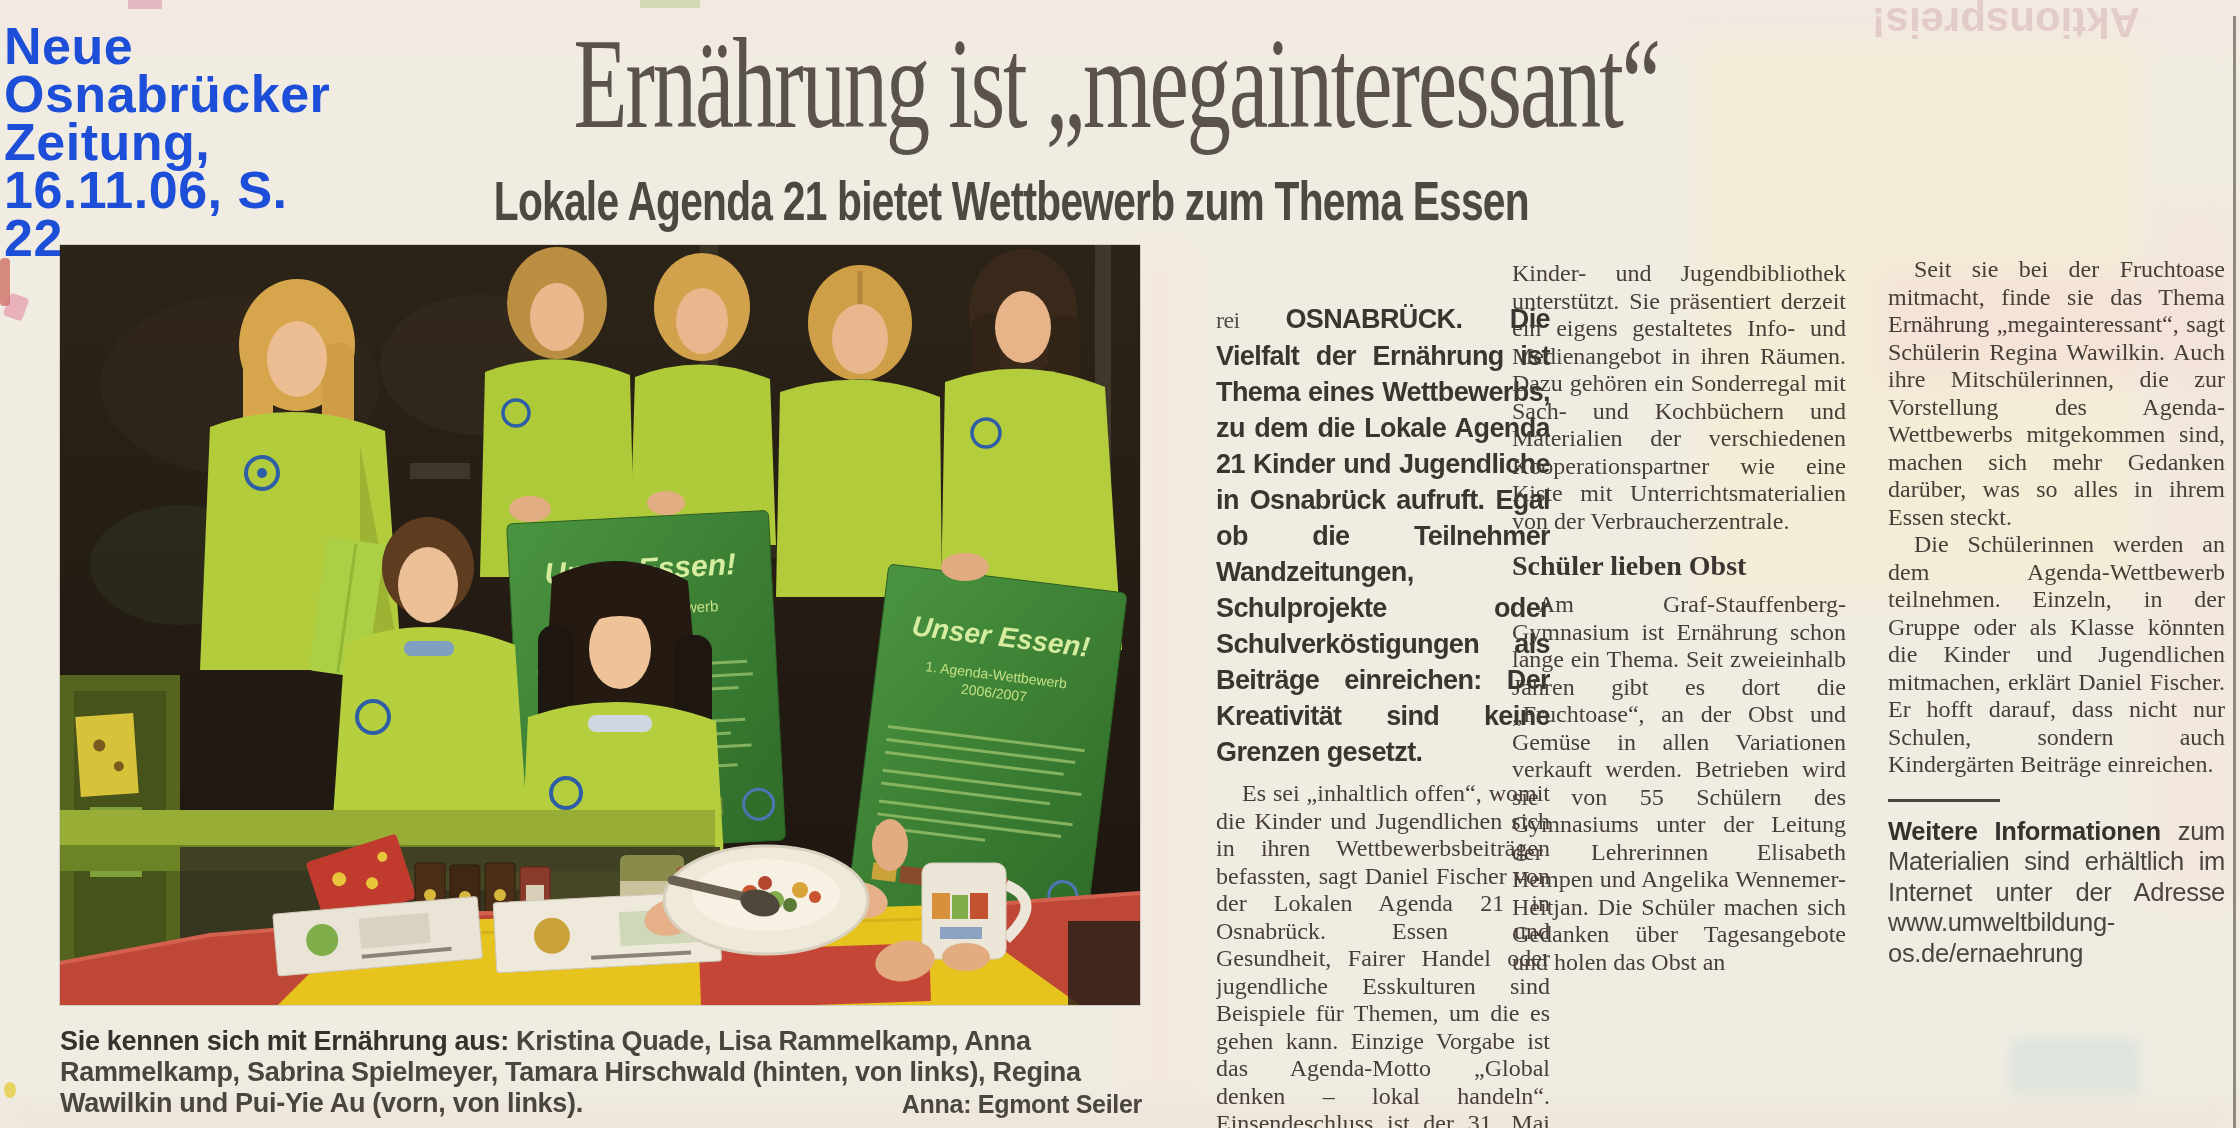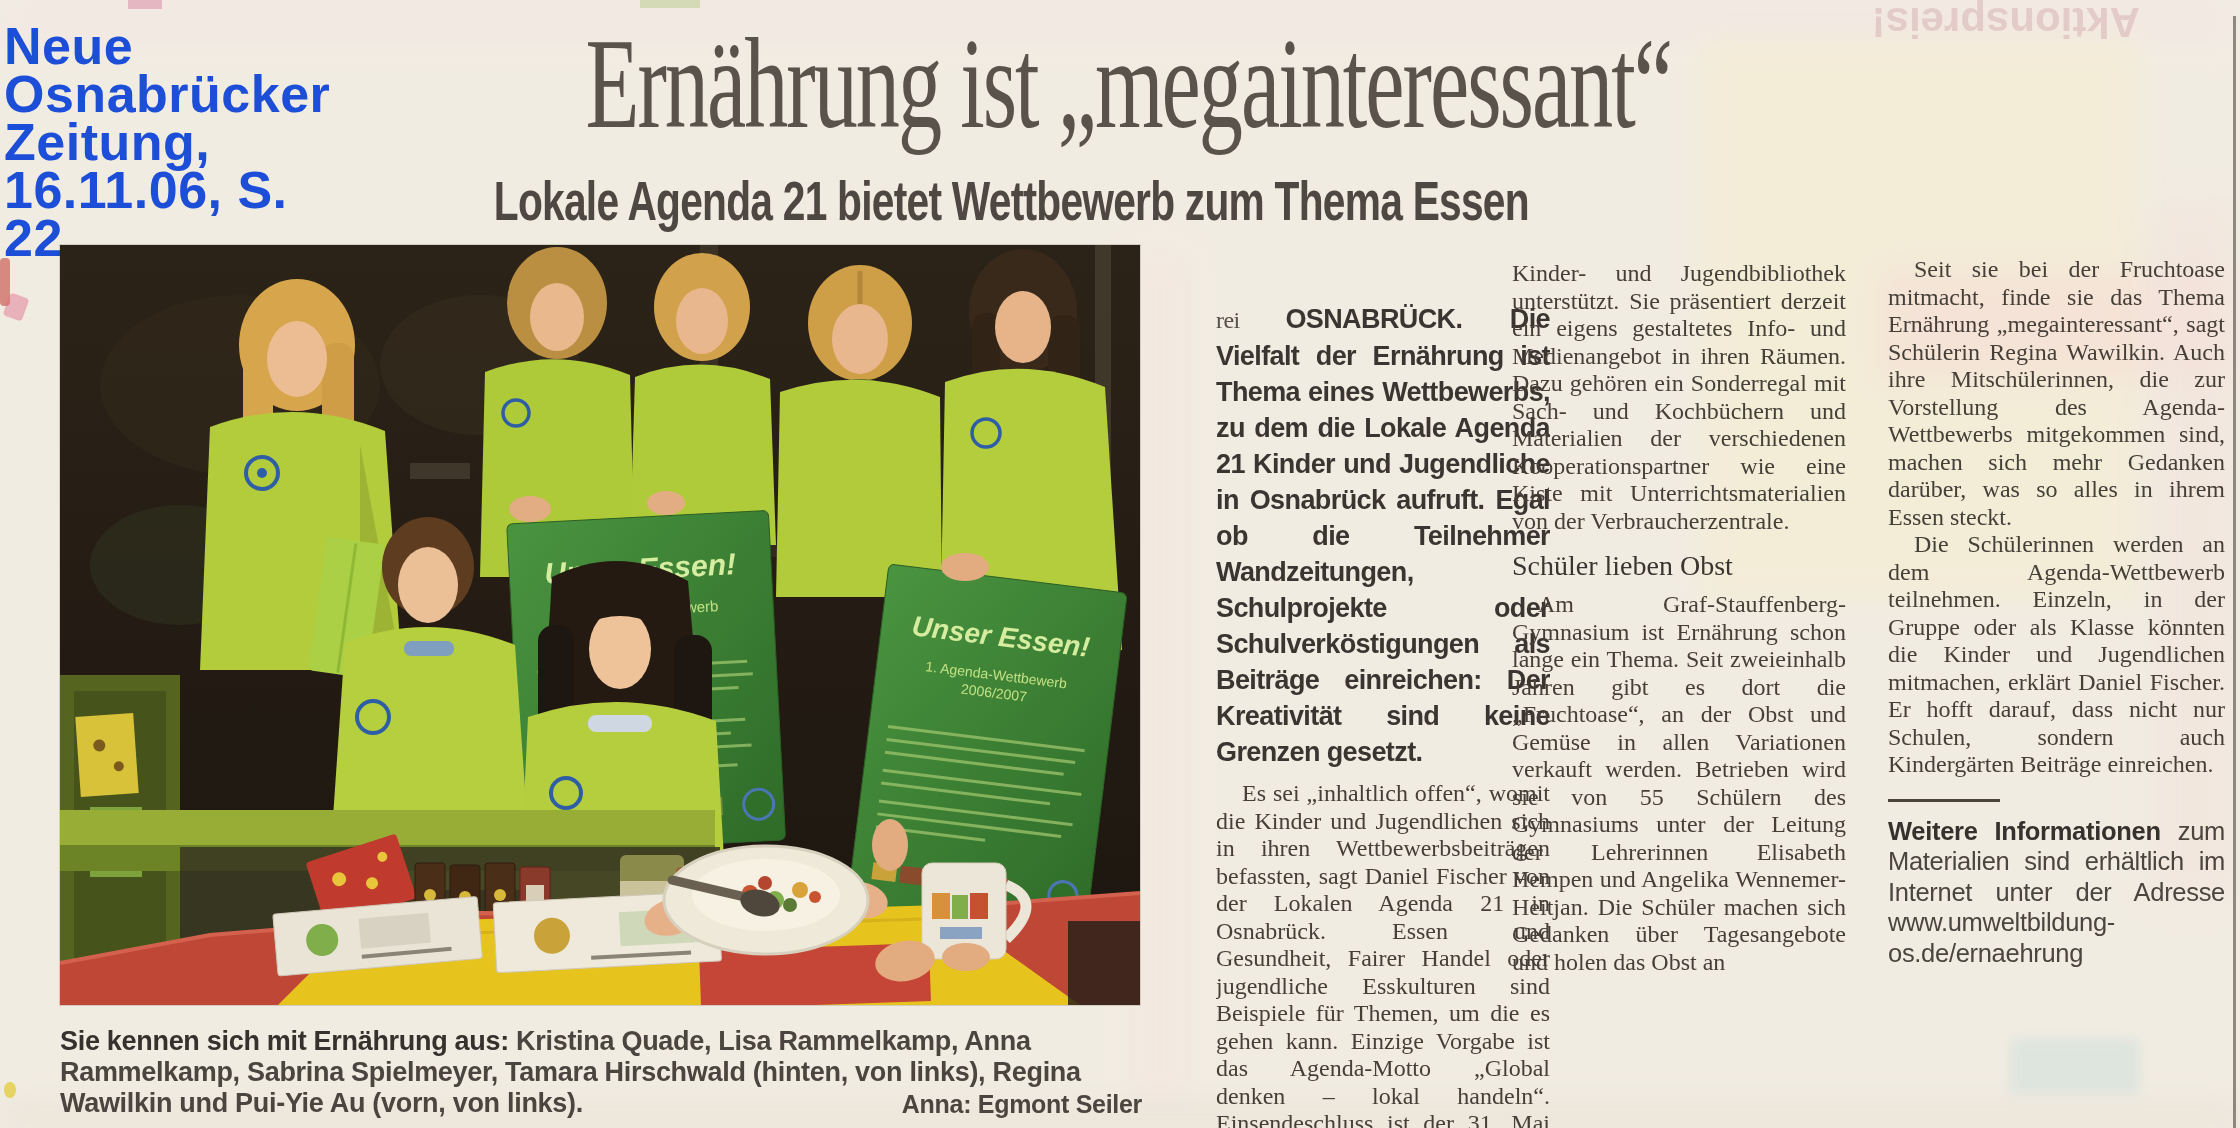--- a/index.html
+++ b/index.html
@@ -10,21 +10,21 @@
   }
   .patch{position:absolute;pointer-events:none;filter:blur(14px);}
   
   .annotation{
     position:absolute;left:4px;top:22px;width:330px;
     font-family:"Liberation Sans", sans-serif;font-weight:bold;
     font-size:52px;line-height:48px;color:#1d4ed8;
     white-space:pre-line;letter-spacing:0.5px;
   }
   
-  .headline-wrap{position:absolute;left:330px;top:8px;width:1420px;text-align:right;}
+  .headline-wrap{position:absolute;left:318px;top:8px;width:1420px;text-align:right;}
   .headline{
     display:inline-block;font-family:"Liberation Serif", serif;
     font-size:130px;line-height:150px;font-weight:normal;color:#59534c;
     transform:scaleX(0.68);transform-origin:50% 0;letter-spacing:-3px;white-space:nowrap;
   }
   .subheadline-wrap{position:absolute;left:312px;top:170px;width:1420px;text-align:left;}
   .subheadline{
     display:inline-block;font-family:"Liberation Sans", sans-serif;font-weight:bold;
     font-size:55px;line-height:62px;color:#4e4842;
     transform:scaleX(0.74);transform-origin:50% 0;letter-spacing:-1px;white-space:nowrap;
@@ -53,21 +53,21 @@
   .col3{left:1888px;width:337px;top:256px;}
   .col p{margin:0;}
   .col p.ind{text-indent:26px;}
   .lead{
     font-family:"Liberation Sans", sans-serif;font-weight:bold;
     font-size:27px;line-height:36px;color:#3a3530;letter-spacing:-0.6px;
     margin-bottom:10px !important;
   }
   .lead .byline{font-family:"Liberation Serif", serif;font-weight:normal;font-size:24px;color:#56504a;}
   .subhead{
-    font-family:"Liberation Serif", serif;font-weight:normal;
+    font-family:"Liberation Serif", serif;font-weight:bold;
     font-size:28px;line-height:34px;color:#3a3530;
     margin:14px 0 8px 0 !important;text-align:left;
   }
   .info-divider{width:112px;border-top:3px solid #4a443d;margin:20px 0 14px 0;}
   .info{
     font-family:"Liberation Sans", sans-serif;font-size:25.5px;line-height:30.5px;
     color:#4a453e;letter-spacing:-0.3px;
   }
   .info b{color:#35312c;}
   

